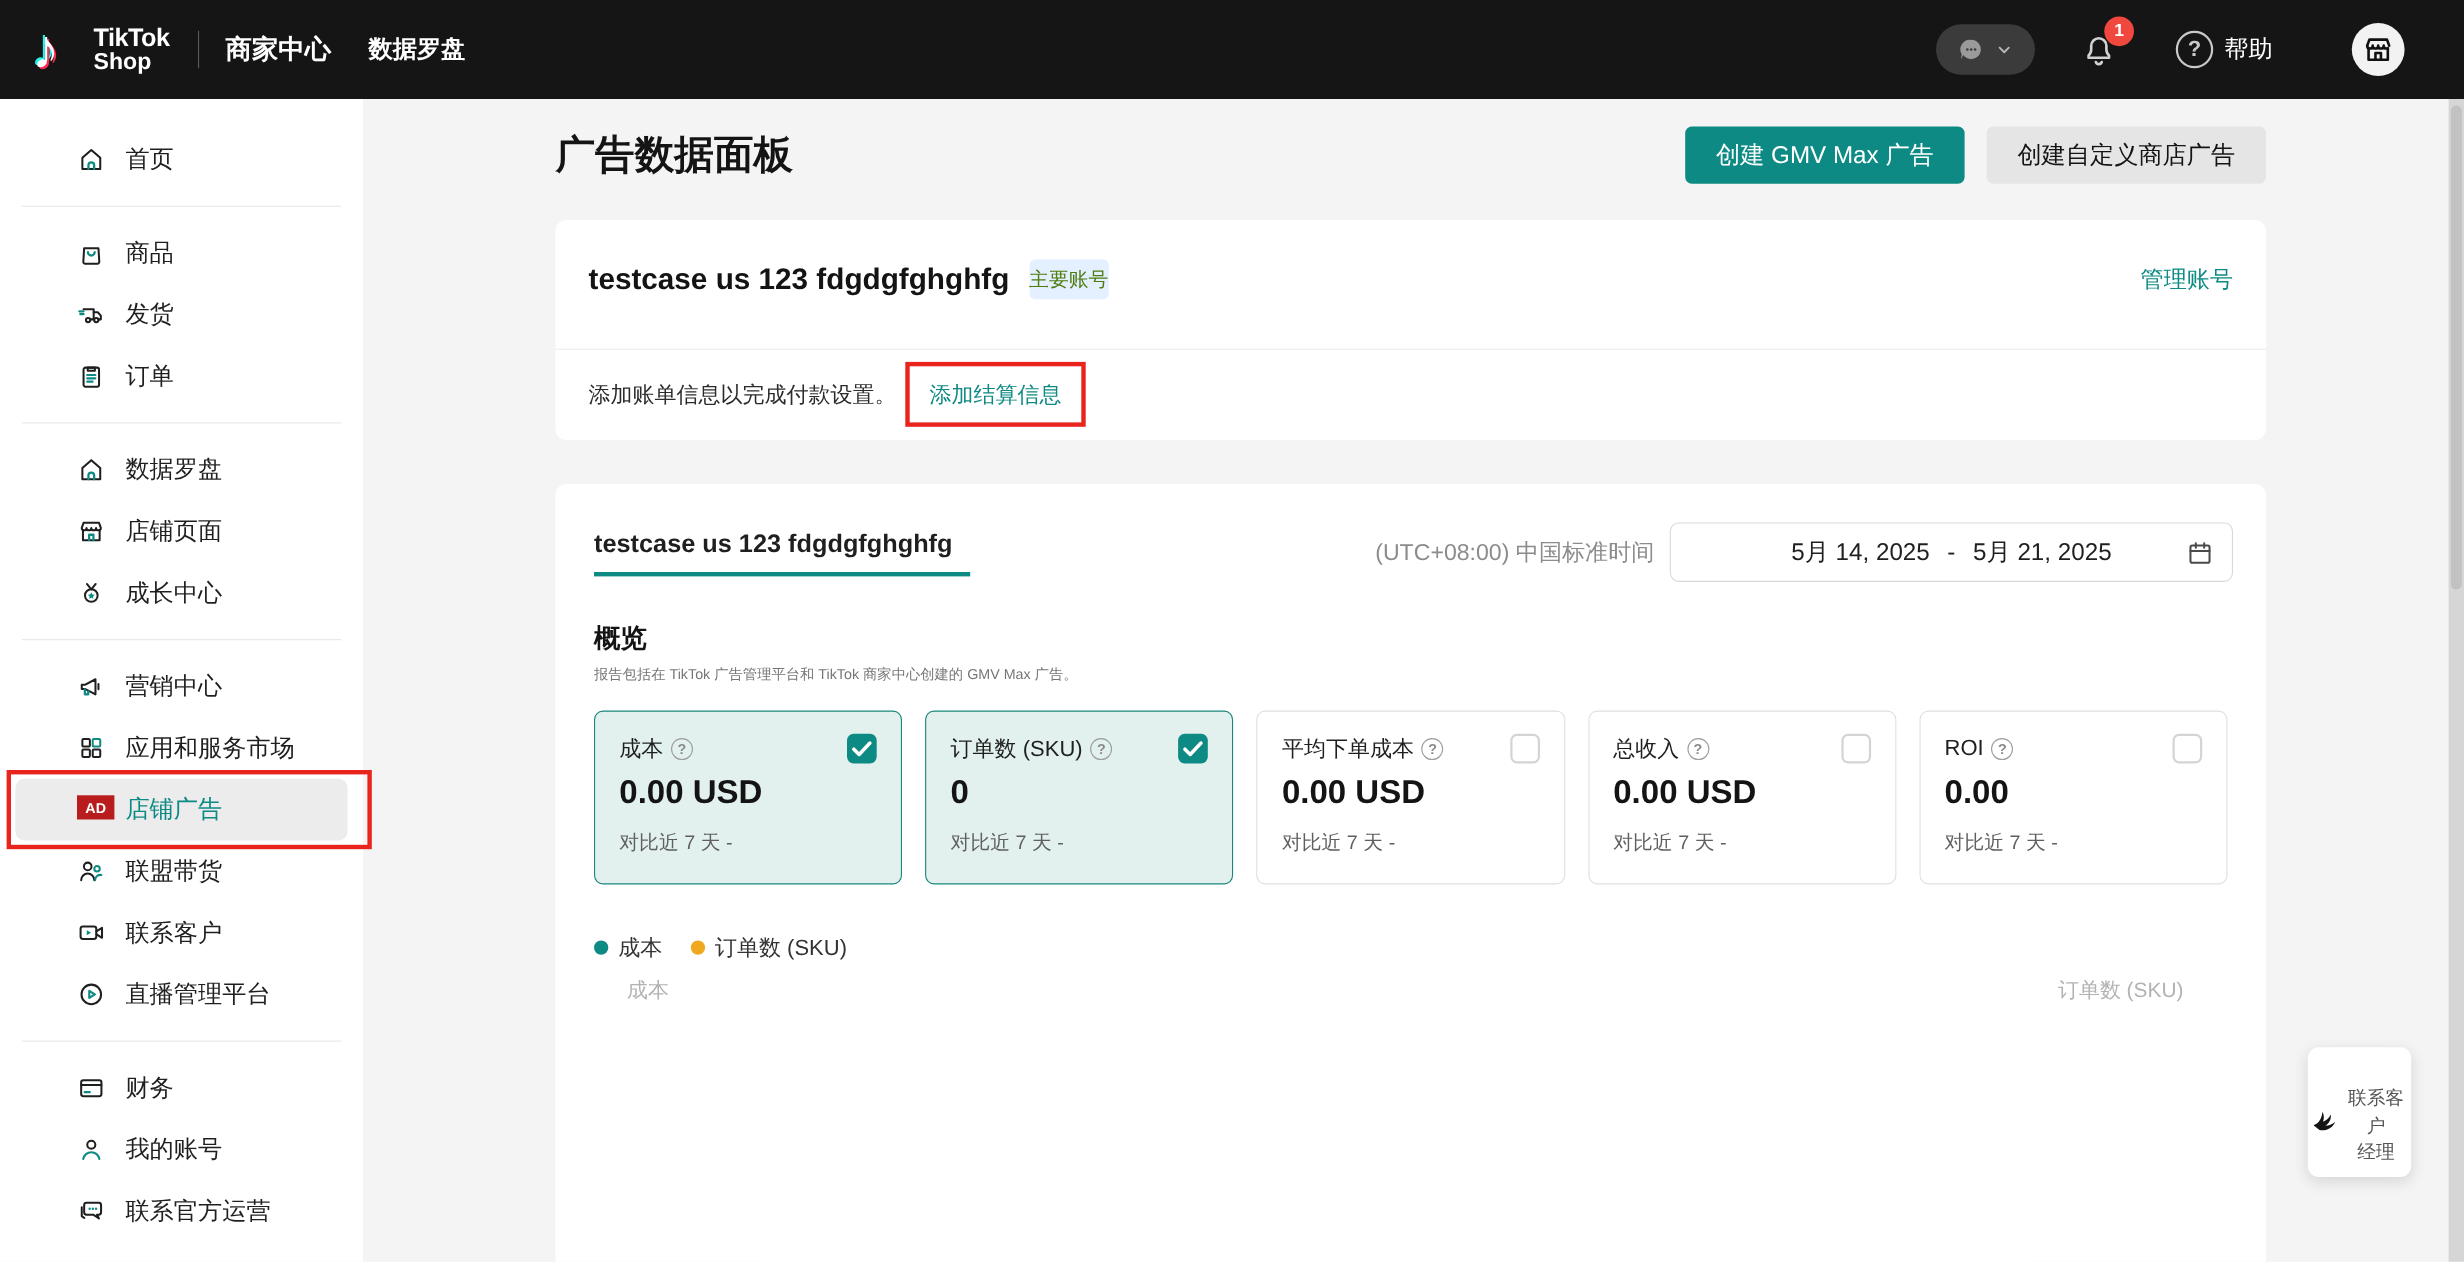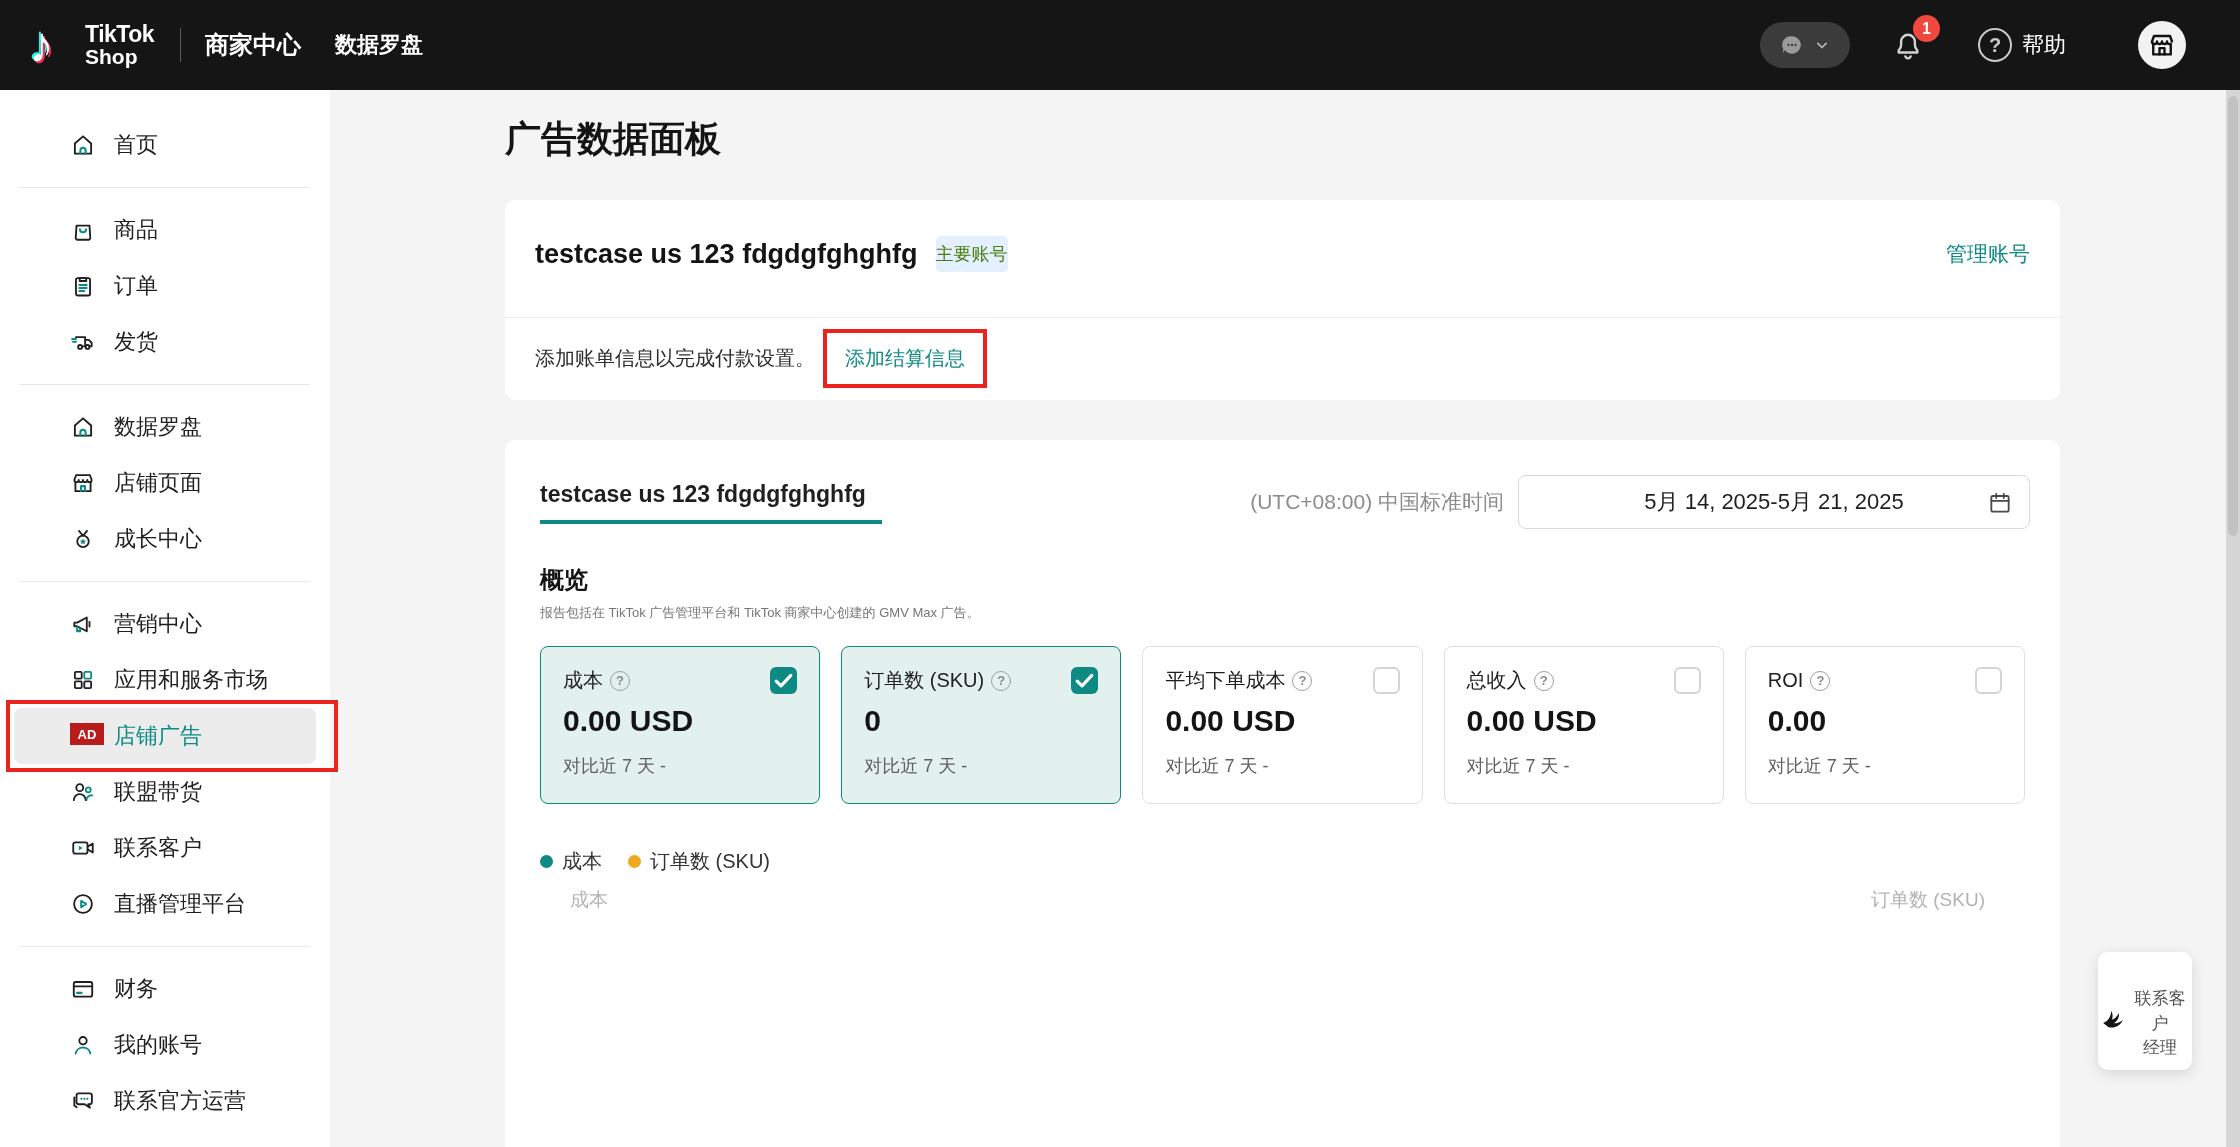--- a/index.html
+++ b/index.html
@@ -78,21 +78,21 @@
     display:inline-flex; }
   .billing-link { color:#0e8a84; font-size:20px; cursor:pointer; white-space:nowrap; }
 
   .report-card { top:350px; height:790px; padding:35px 35px 0 35px; }
   .tab-row { display:flex; align-items:flex-start; position:relative; }
   .tab { font-size:23px; font-weight:bold; color:#1f1f1f; padding:6px 16px 12px 0;
     border-bottom:4px solid #0e8a84; cursor:pointer; }
   .tz-date { position:absolute; right:-5px; top:0; display:flex; align-items:center; }
   .tz-label { font-size:21px; color:#8c8c8c; margin-right:14px; white-space:nowrap; }
   .date-box { position:relative; width:512px; height:54px; border:1px solid #d9d9d9; border-radius:8px;
-    background:#fff; display:flex; align-items:center; justify-content:center; cursor:pointer; }
+    background:#fff; display:flex; align-items:center; justify-content:center; gap:16px; cursor:pointer; }
   .date-text { font-size:22px; color:#1f1f1f; }
   .date-sep { font-size:22px; color:#1f1f1f; }
   .cal-ic { position:absolute; right:16px; top:14px; width:26px; height:26px; }
 
   .ov-title { margin-top:40px; font-size:24px; font-weight:bold; color:#141414; }
   .ov-desc { margin-top:8px; font-size:13px; color:#767676; }
 
   .metrics { margin-top:24px; display:flex; gap:21px; }
   .metric { flex:1; height:158px; border:1.5px solid #e0e0e0; border-radius:8px; background:#fff;
     padding:20px 22px; cursor:pointer; position:relative; }
@@ -208,39 +208,39 @@
       <svg viewBox="0 0 24 24" width="26" height="26" stroke-width="1.7">
           <path d="M6 8h12l.7 11.2a1.6 1.6 0 0 1-1.6 1.8H6.9a1.6 1.6 0 0 1-1.6-1.8z" stroke="#1f1f1f"></path>
           <path d="M9.2 11.3a2.8 2.8 0 0 0 5.6 0" stroke="#0e8a84" stroke-width="1.9"></path>
         </svg>
     </span>
     <span class="s-lb">商品</span>
   </div>
   <div class="s-item">
     <span class="s-ic">
       <svg viewBox="0 0 24 24" width="26" height="26" stroke-width="1.7">
-          <rect x="5.5" y="4.8" width="13" height="16" rx="1.6" stroke="#1f1f1f"></rect>
-          <path d="M9 4.8h6v2.6H9z" stroke="#1f1f1f"></path>
-          <path d="M8.6 11h6.8M8.6 13.8h6.8M8.6 16.6h4.5" stroke="#0e8a84" stroke-width="1.8"></path>
-        </svg>
-    </span>
-    <span class="s-lb">订单</span>
-  </div>
-  <div class="s-item">
-    <span class="s-ic">
-      <svg viewBox="0 0 24 24" width="26" height="26" stroke-width="1.7">
           <path d="M5.5 7.5H14v8.5h-2.5" stroke="#1f1f1f"></path>
           <path d="M14 10h3.4l2.6 2.9V16h-2.2" stroke="#1f1f1f"></path>
           <circle cx="9.3" cy="16.6" r="1.8" stroke="#1f1f1f"></circle>
           <circle cx="16.2" cy="16.6" r="1.8" stroke="#1f1f1f"></circle>
           <path d="M2 9.2h3.5M2.8 11.7h2.7" stroke="#0e8a84" stroke-width="1.9"></path>
         </svg>
     </span>
     <span class="s-lb">发货</span>
   </div>
+  <div class="s-item">
+    <span class="s-ic">
+      <svg viewBox="0 0 24 24" width="26" height="26" stroke-width="1.7">
+          <rect x="5.5" y="4.8" width="13" height="16" rx="1.6" stroke="#1f1f1f"></rect>
+          <path d="M9 4.8h6v2.6H9z" stroke="#1f1f1f"></path>
+          <path d="M8.6 11h6.8M8.6 13.8h6.8M8.6 16.6h4.5" stroke="#0e8a84" stroke-width="1.8"></path>
+        </svg>
+    </span>
+    <span class="s-lb">订单</span>
+  </div>
 
   <div class="s-div"></div>
 
   <div class="s-item">
     <span class="s-ic">
       <svg viewBox="0 0 24 24" width="26" height="26" stroke-width="1.7">
           <path d="M4.5 10.6 12 4l7.5 6.6V20h-15z" stroke="#1f1f1f"></path>
           <path d="M9.6 20v-3.1a2.4 2.4 0 0 1 4.8 0V20" stroke="#0e8a84" stroke-width="1.9"></path>
         </svg>
     </span>
@@ -361,20 +361,24 @@
     </span>
     <span class="s-lb">联系官方运营</span>
   </div>
 </div>
 
 <div class="main">
   <div class="content">
 
     <div class="page-head">
       <div class="page-title">广告数据面板</div>
+      <div class="head-btns">
+        <div class="btn btn-primary">创建 GMV Max 广告</div>
+        <div class="btn btn-secondary">创建自定义商店广告</div>
+      </div>
     </div>
 
     <div class="card account-card">
       <div class="acc-title-row">
         <span class="acc-name">testcase us 123 fdgdgfghghfg</span>
         <span class="acc-badge">主要账号</span>
         <span class="manage-link">管理账号</span>
       </div>
       <div class="acc-divider"></div>
       <div class="acc-notice-row">

